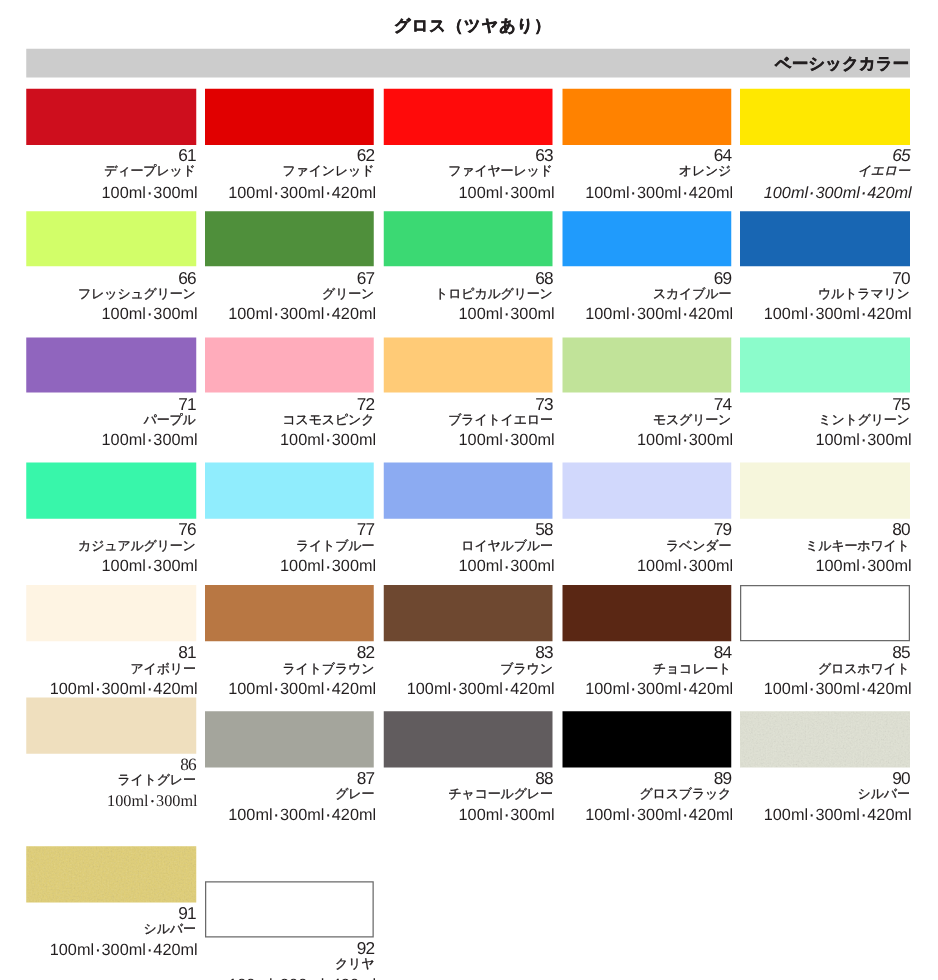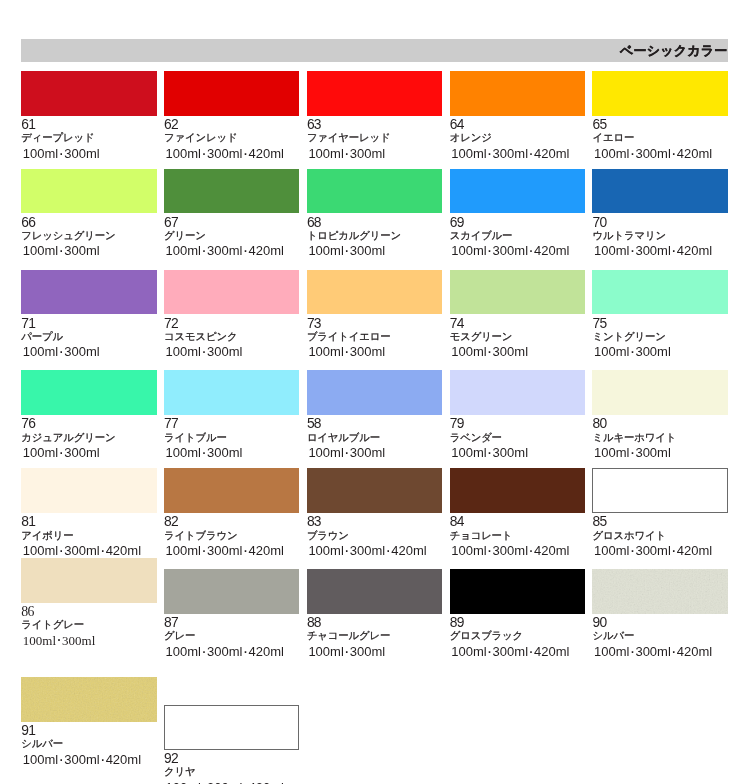--- a/index.html
+++ b/index.html
@@ -30,38 +30,39 @@
     font-size:13px; font-weight:bold; letter-spacing:0.2px; text-indent:1.8px;
     -webkit-text-stroke:0.42px #231f20;
   }
 
   #grid { position:absolute; left:21.3px; top:71.2px; width:706px; }
   .cell { position:absolute; width:135.3px; }
   .chip { width:135.3px; height:44.6px; box-sizing:border-box; }
   .chip.bordered { border:1px solid #6a6a6a; background:#ffffff; }
   .chip { position:relative; overflow:hidden; }
   .chip .grain { position:absolute; inset:0; opacity:0.5; }
-  .caption { width:135.3px; text-align:left; }
+  .caption { width:135.3px; text-align:right; }
   .cap-no  { font-size:13.8px; line-height:13px; margin-top:2.2px; letter-spacing:-0.7px; }
   .cap-name{ font-size:10.4px; line-height:12.6px; letter-spacing:-0.15px; margin-top:1.5px; -webkit-text-stroke:0.28px #231f20; }
   .cap-size{ font-size:13px; line-height:14px; letter-spacing:0px; margin-top:1.8px; position:relative; left:1.5px; }
   .cap-size .sep { display:inline-block; position:relative; top:0.8px; padding:0 0.25px; font-size:16.5px; line-height:0; }
 
   .footnote {
     position:absolute; left:437px; top:723px;
     font-size:17.4px; line-height:22.8px; letter-spacing:0.55px;
     white-space:nowrap;
   }
   .footnote .l2 { padding-left:13.5px; }
 </style>
 </head>
 <body style="background: rgb(255, 255, 255); color: rgb(35, 31, 32);">
 
 <div id="sheet">
 
+  <div class="page-title">グロス（ツヤあり）</div>
 
   <div class="section-bar" style="background: rgb(204, 204, 204);">
     <div class="section-bar-label">ベーシックカラー</div>
   </div>
 
   <div id="grid">
       <div class="cell" style="left: 0px; top: 0px;">
         <div class="chip" style="background: rgb(206, 14, 29);"></div>
         <div class="caption">
           <div class="cap-no">61</div>
@@ -86,21 +87,21 @@
         </div>
       </div>
       <div class="cell" style="left: 428.4px; top: 0px;">
         <div class="chip" style="background: rgb(255, 130, 0);"></div>
         <div class="caption">
           <div class="cap-no">64</div>
           <div class="cap-name">オレンジ</div>
           <div class="cap-size"><span>100ml</span><span class="sep">·</span><span>300ml</span><span class="sep">·</span><span>420ml</span></div>
         </div>
       </div>
-      <div class="cell" style="left: 571.2px; top: 0px;">
+      <div class="cell" style="left: 571.2px; top: 0px; font-style: italic;">
         <div class="chip" style="background: rgb(255, 232, 0);"></div>
         <div class="caption">
           <div class="cap-no">65</div>
           <div class="cap-name">イエロー</div>
           <div class="cap-size"><span>100ml</span><span class="sep">·</span><span>300ml</span><span class="sep">·</span><span>420ml</span></div>
         </div>
       </div>
       <div class="cell" style="left: 0px; top: 97.6px;">
         <div class="chip" style="background: rgb(210, 254, 105);"></div>
         <div class="caption">

